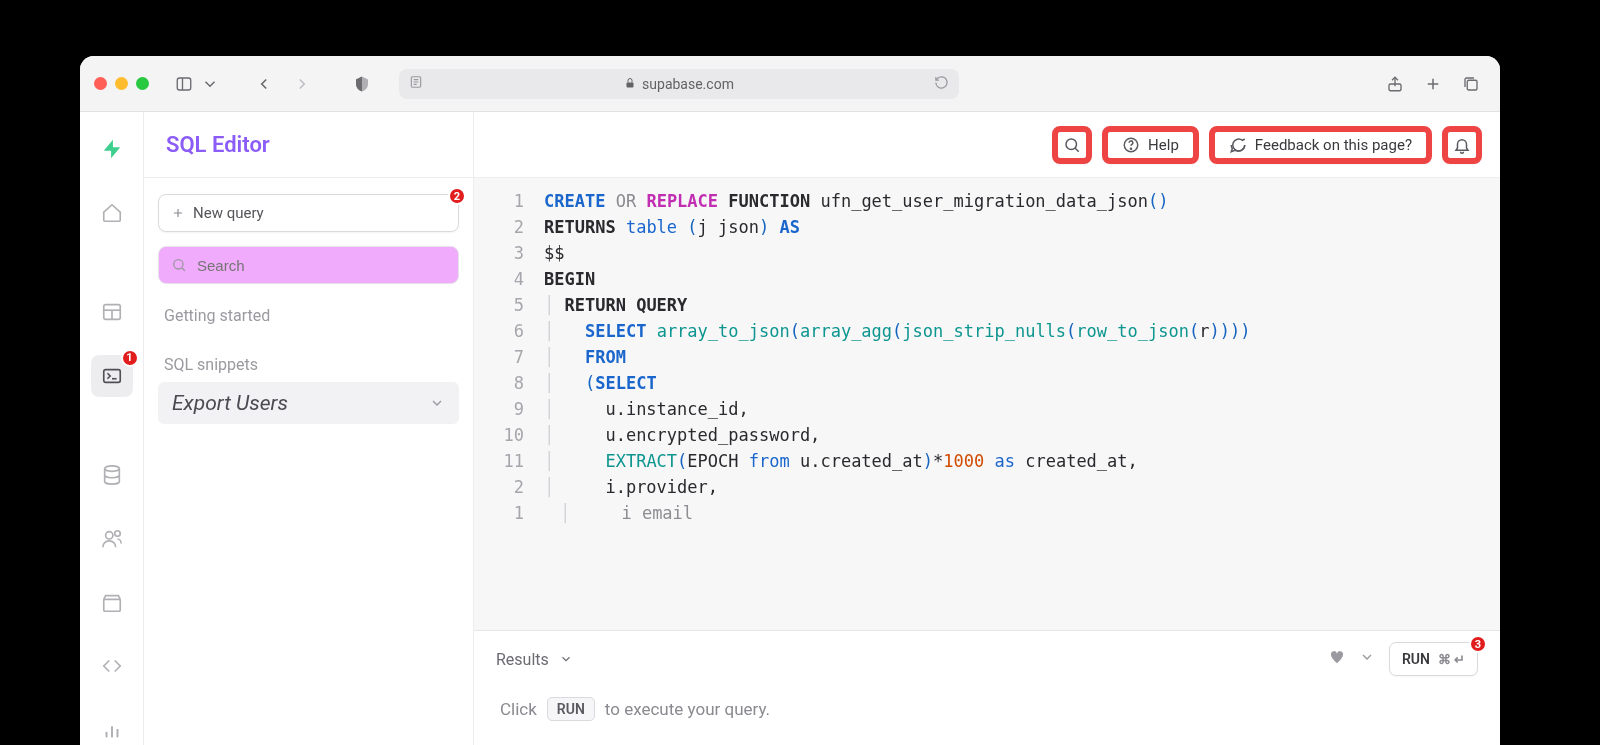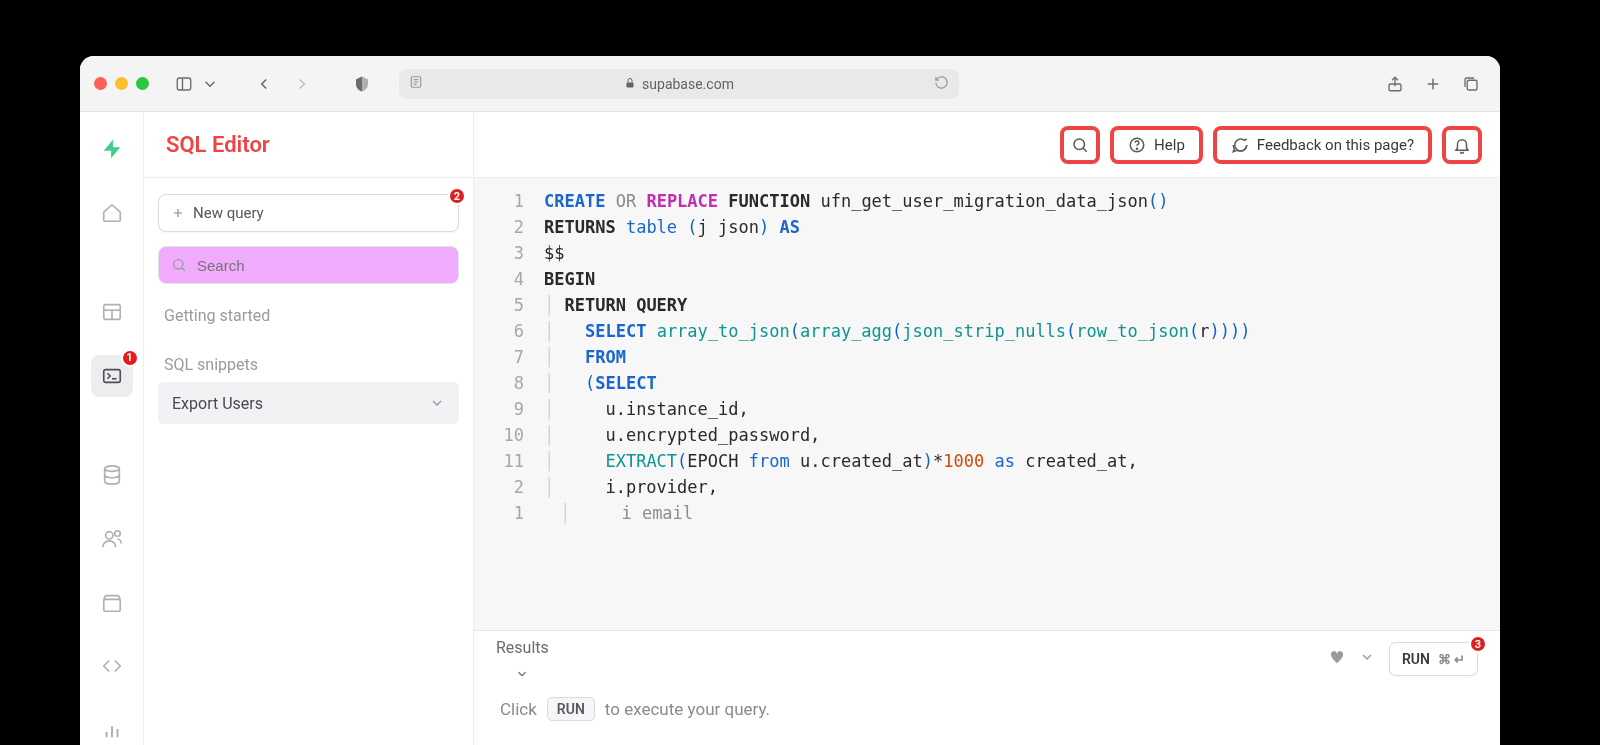--- a/index.html
+++ b/index.html
@@ -80,21 +80,21 @@
 .side {
   width: 330px;
   border-right: 1px solid #ededef;
   display:flex; flex-direction:column;
 }
 .side-head {
   height: 66px;
   border-bottom: 1px solid #ededef;
   display:flex; align-items:center;
   padding: 0 22px;
-  font-size: 22px; font-weight: 600; color:#ef4444;
+  font-size: 22px; font-weight: 600; color:#8b5cf6;
 }
 .side-body { padding: 16px 14px; display:flex; flex-direction:column; }
 
 .new-query {
   position: relative;
   height: 38px;
   background:#fff; border:1px solid #d9d9de; border-radius:8px;
   display:flex; align-items:center; padding:0 12px; gap:8px;
   font-size:15px; color:#55555a;
   box-shadow: 0 1px 2px rgba(0,0,0,0.05);
@@ -109,34 +109,34 @@
   font-size:15px; color:#9a9aa0;
 }
 .search-box svg { width:16px; height:16px; color:#9a9aa0; }
 .search-box input { border:none; background:transparent; outline:none; font-size:15px; color:#55555a; flex:1; }
 
 .side-section-title { font-size:16px; color:#9a9aa0; margin: 22px 6px 8px; }
 .side-link { font-size:17px; color:#6b6b72; padding: 10px 6px; }
 .snippet-item {
   height: 42px; background:#f2f2f4; border-radius:6px;
   display:flex; align-items:center; justify-content:space-between;
-  padding:0 14px; font-size:16px; color:#4a4a50;
+  padding:0 14px; font-size:21px; color:#4a4a50;font-style:italic;
 }
 .snippet-item svg { width:16px; height:16px; color:#9a9aa0; }
 
 .main { flex:1; display:flex; flex-direction:column; min-width:0; }
 
 .top-bar {
   height: 66px;
   border-bottom: 1px solid #ededef;
   display:flex; align-items:center; justify-content:flex-end;
   padding: 0 18px; gap:10px;
 }
 .pill {
-  height: 38px; border:4px solid #ef4444; border-radius:8px;
+  height: 38px; border:6px solid #ef4444; border-radius:8px;
   background:#fff; display:flex; align-items:center; padding:0 14px; gap:8px;
   font-size:15px; color:#3a3a3e;
   box-shadow: 0 1px 2px rgba(0,0,0,0.04);
 }
 .pill.icon-only { padding:0; width:40px; justify-content:center; }
 .pill svg { width:18px; height:18px; color:#5a5a60; }
 
 .editor {
   flex:1; background:#f7f7f8; display:flex;
   font-family: ui-monospace, Menlo, Consolas, monospace;
@@ -165,21 +165,21 @@
 
 .results {
   border-top: 1px solid #e6e6ea;
   background:#fff;
   display:flex; flex-direction:column;
 }
 .results-bar {
   height: 56px; display:flex; align-items:center; justify-content:space-between;
   padding: 0 22px;
 }
-.results-left { display:flex; align-items:center; gap:10px; color:#6b6b72; font-size:16px;flex-direction:column; }
+.results-left { display:flex; align-items:center; gap:10px; color:#6b6b72; font-size:16px; }
 .results-left svg { width:14px; height:14px; }
 .results-right { display:flex; align-items:center; gap:14px; color:#9a9aa0; position:relative; }
 .results-right svg { width:16px; height:16px; }
 .run-btn {
   height: 34px; border:1px solid #d9d9de; border-radius:7px;
   background:#fff; display:flex; align-items:center; padding:0 12px; gap:8px;
   font-size:14px; font-weight:600; color:#3a3a3e;
   box-shadow: 0 1px 2px rgba(0,0,0,0.04);
   position: relative;
 }

